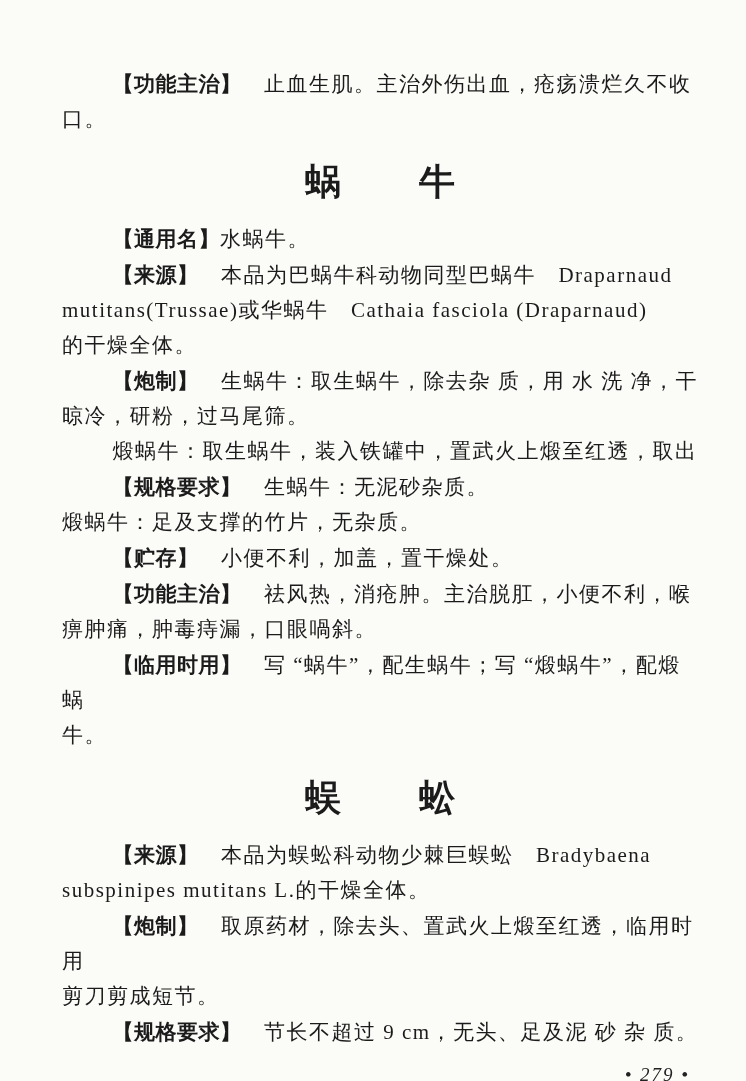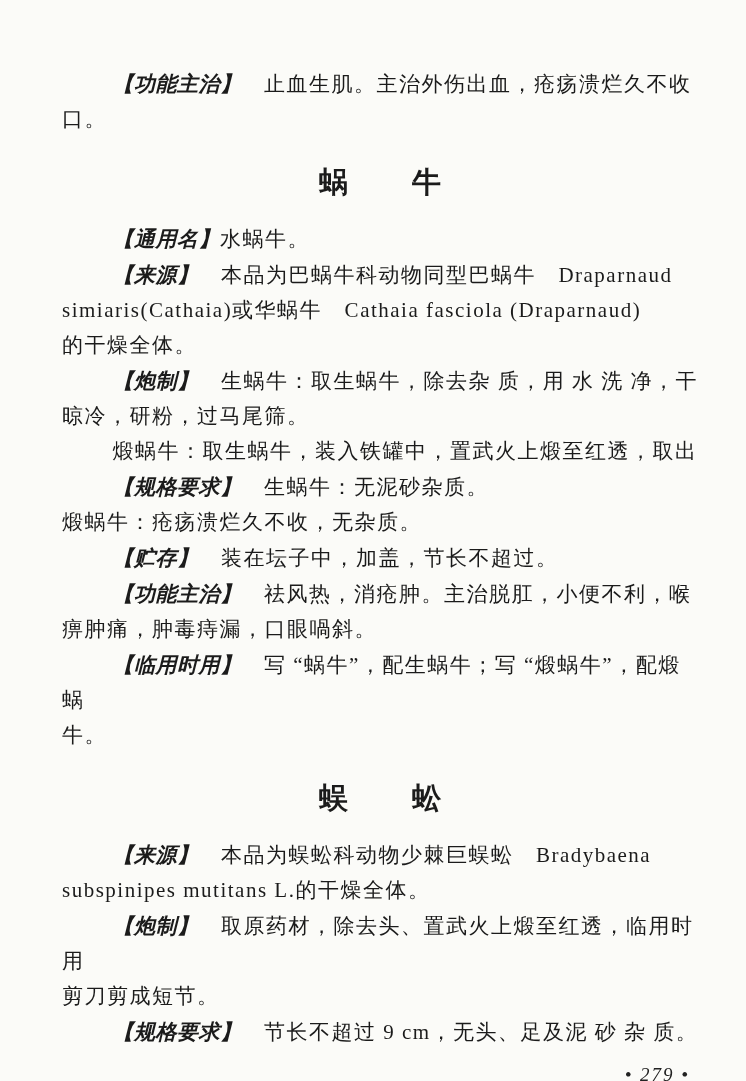--- a/index.html
+++ b/index.html
@@ -17,25 +17,25 @@
   }
   .line{
     margin:0;
     font-size:21px;
     line-height:35px;
     letter-spacing:1.5px;
     white-space:pre-wrap;
     text-rendering:optimizeLegibility;
   }
   .line.indent{text-indent:2.4em;}
-  .tag{font-weight:700;font-family:"Liberation Sans","DejaVu Sans",sans-serif;letter-spacing:0.5px;font-style:italic;}
+  .tag{font-weight:700;font-family:"Liberation Sans","DejaVu Sans",sans-serif;letter-spacing:0.5px;}
   .title{
     margin:26px 0 20px 0;
     text-align:center;
-    font-size:29px;
+    font-size:36px;
     font-weight:700;
     letter-spacing:2px;
     line-height:38px;
     white-space:pre;
   }
   .pagenum{
     margin-top:14px;
     text-align:right;
     padding-right:10px;
     font-size:19px;
@@ -49,28 +49,28 @@
 
 <div class="page">
 
   <p class="line indent"><b class="tag">【功能主治】</b><span>　止血生肌。主治外伤出血，疮疡溃烂久不收</span></p>
   <p class="line"><span>口。</span></p>
 
   <h2 class="title">蜗　　牛</h2>
 
   <p class="line indent"><b class="tag">【通用名】</b><span>水蜗牛。</span></p>
   <p class="line indent"><b class="tag">【来源】</b><span>　本品为巴蜗牛科动物同型巴蜗牛　Draparnaud</span></p>
-  <p class="line"><span>simiaris(Cathaia)或华蜗牛　Cathaia fasciola (Draparnaud)</span></p>
+  <p class="line"><span>mutitans(Trussae)或华蜗牛　Cathaia fasciola (Draparnaud)</span></p>
   <p class="line"><span>的干燥全体。</span></p>
   <p class="line indent"><b class="tag">【炮制】</b><span>　生蜗牛：取生蜗牛，除去杂 质，用 水 洗 净，干</span></p>
   <p class="line"><span>晾冷，研粉，过马尾筛。</span></p>
   <p class="line indent"><span>煅蜗牛：取生蜗牛，装入铁罐中，置武火上煅至红透，取出</span></p>
   <p class="line indent"><b class="tag">【规格要求】</b><span>　生蜗牛：无泥砂杂质。</span></p>
-  <p class="line"><span>煅蜗牛：疮疡溃烂久不收，无杂质。</span></p>
-  <p class="line indent"><b class="tag">【贮存】</b><span>　装在坛子中，加盖，节长不超过。</span></p>
+  <p class="line"><span>煅蜗牛：足及支撑的竹片，无杂质。</span></p>
+  <p class="line indent"><b class="tag">【贮存】</b><span>　小便不利，加盖，置干燥处。</span></p>
   <p class="line indent"><b class="tag">【功能主治】</b><span>　祛风热，消疮肿。主治脱肛，小便不利，喉</span></p>
   <p class="line"><span>痹肿痛，肿毒痔漏，口眼喎斜。</span></p>
   <p class="line indent"><b class="tag">【临用时用】</b><span>　写 “蜗牛”，配生蜗牛；写 “煅蜗牛”，配煅蜗</span></p>
   <p class="line"><span>牛。</span></p>
 
   <h2 class="title">蜈　　蚣</h2>
 
   <p class="line indent"><b class="tag">【来源】</b><span>　本品为蜈蚣科动物少棘巨蜈蚣　Bradybaena</span></p>
   <p class="line"><span>subspinipes mutitans L.的干燥全体。</span></p>
   <p class="line indent"><b class="tag">【炮制】</b><span>　取原药材，除去头、置武火上煅至红透，临用时用</span></p>

